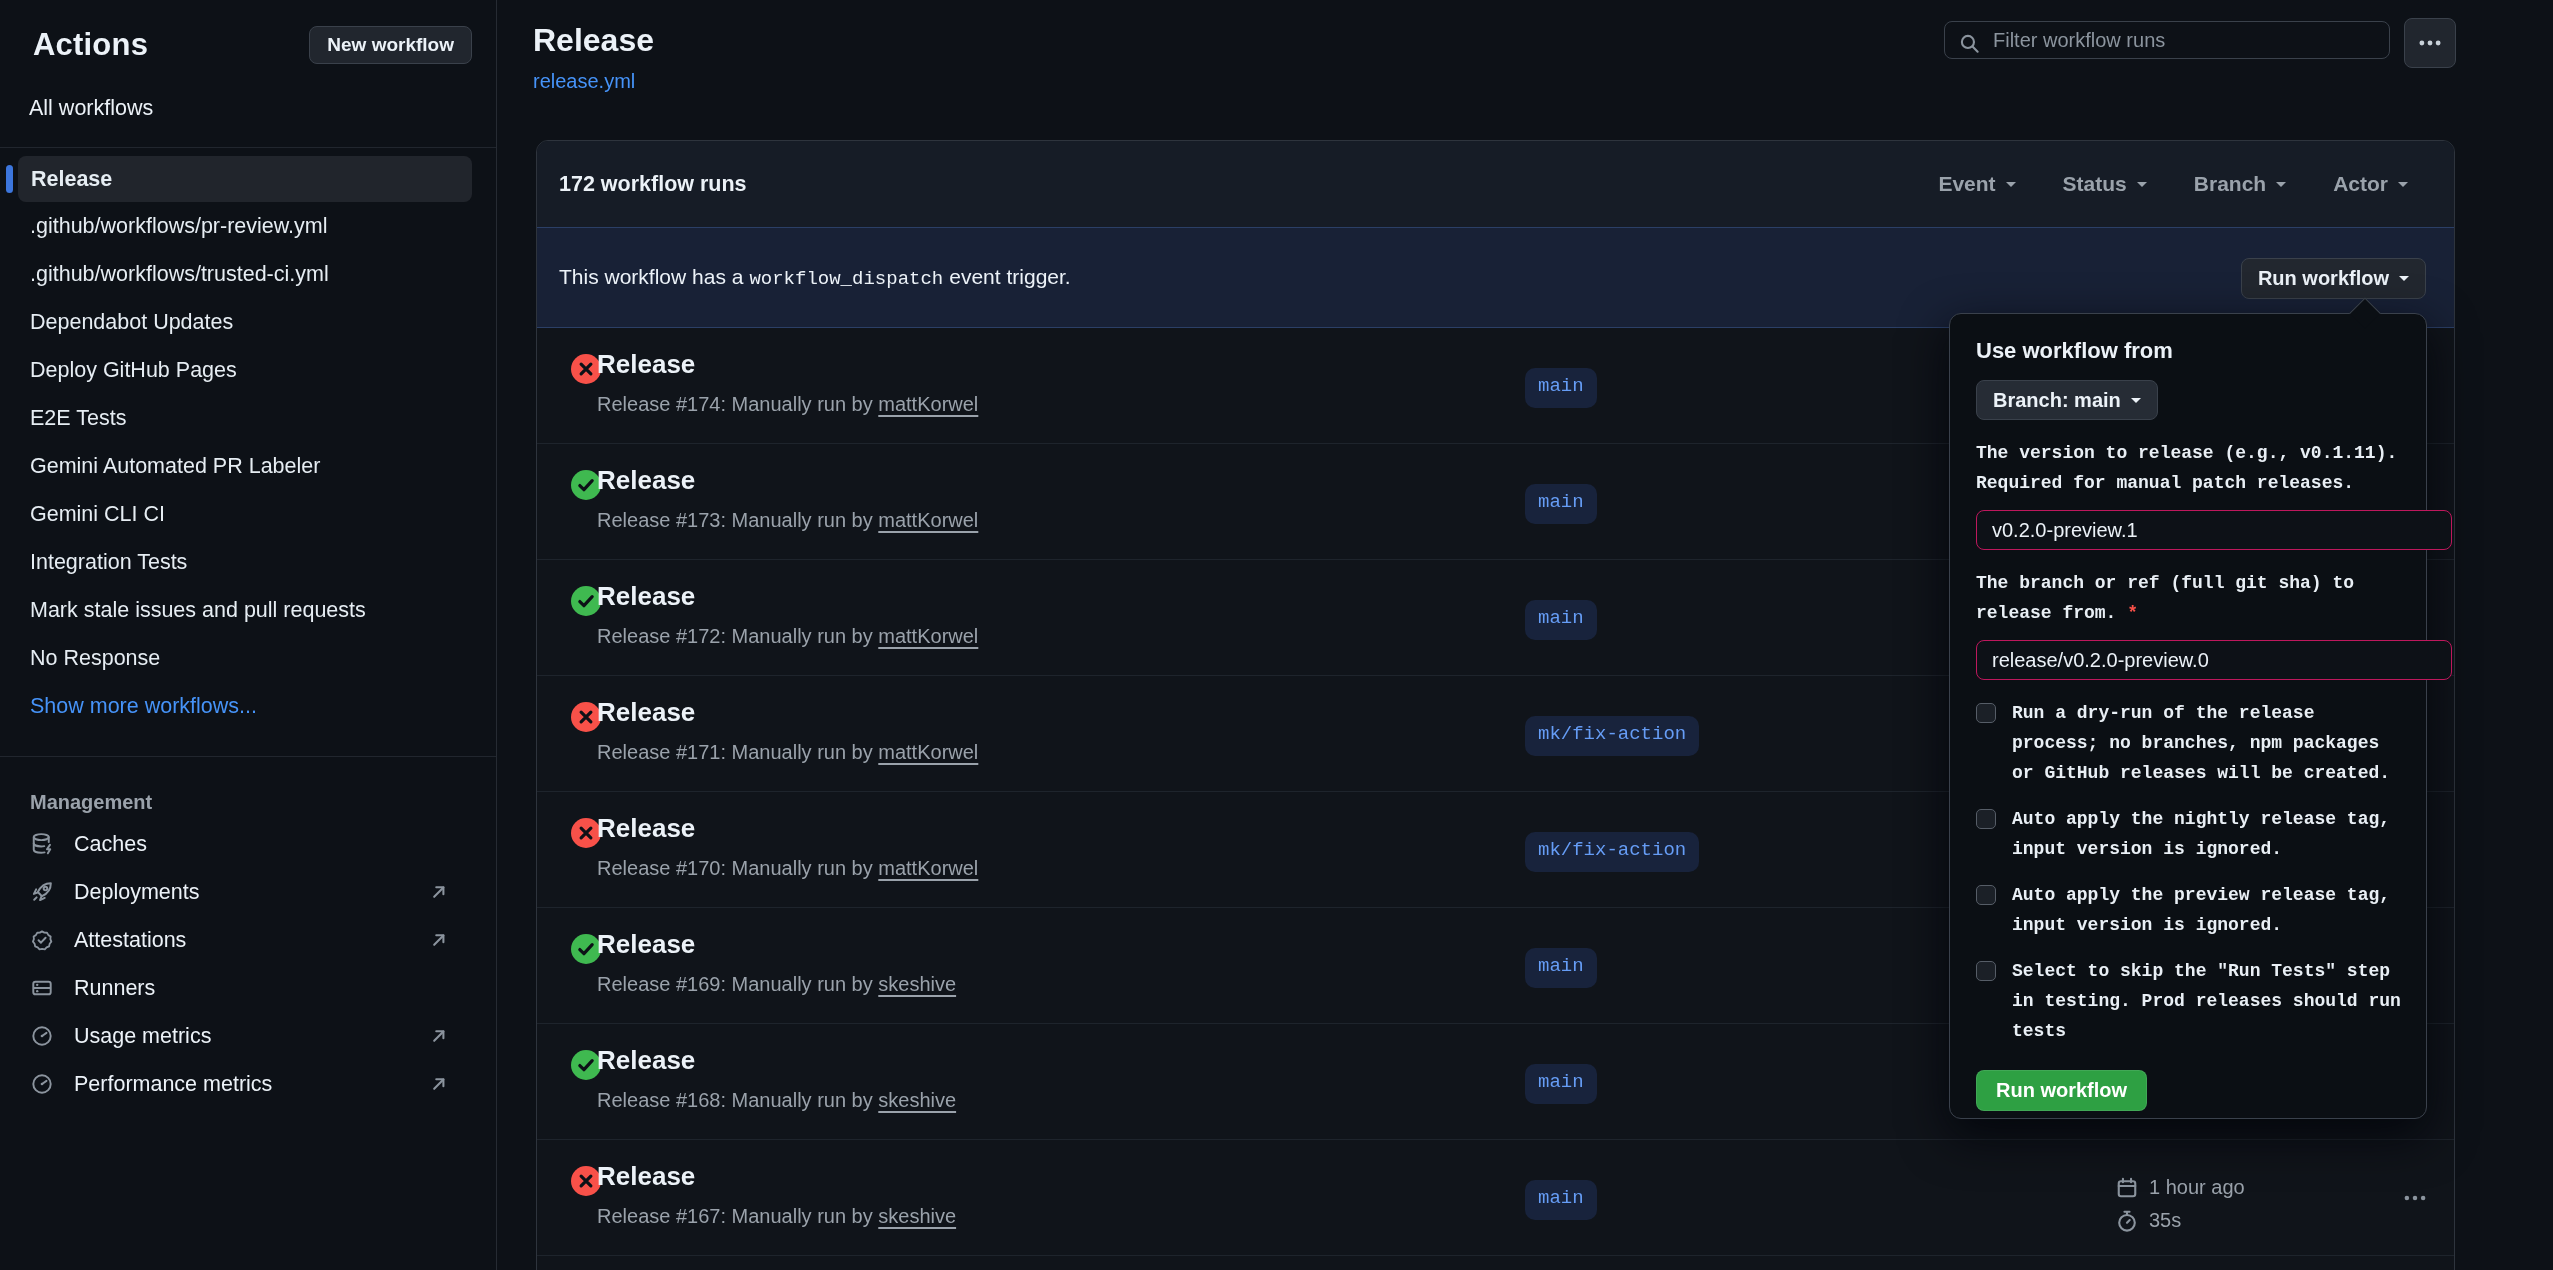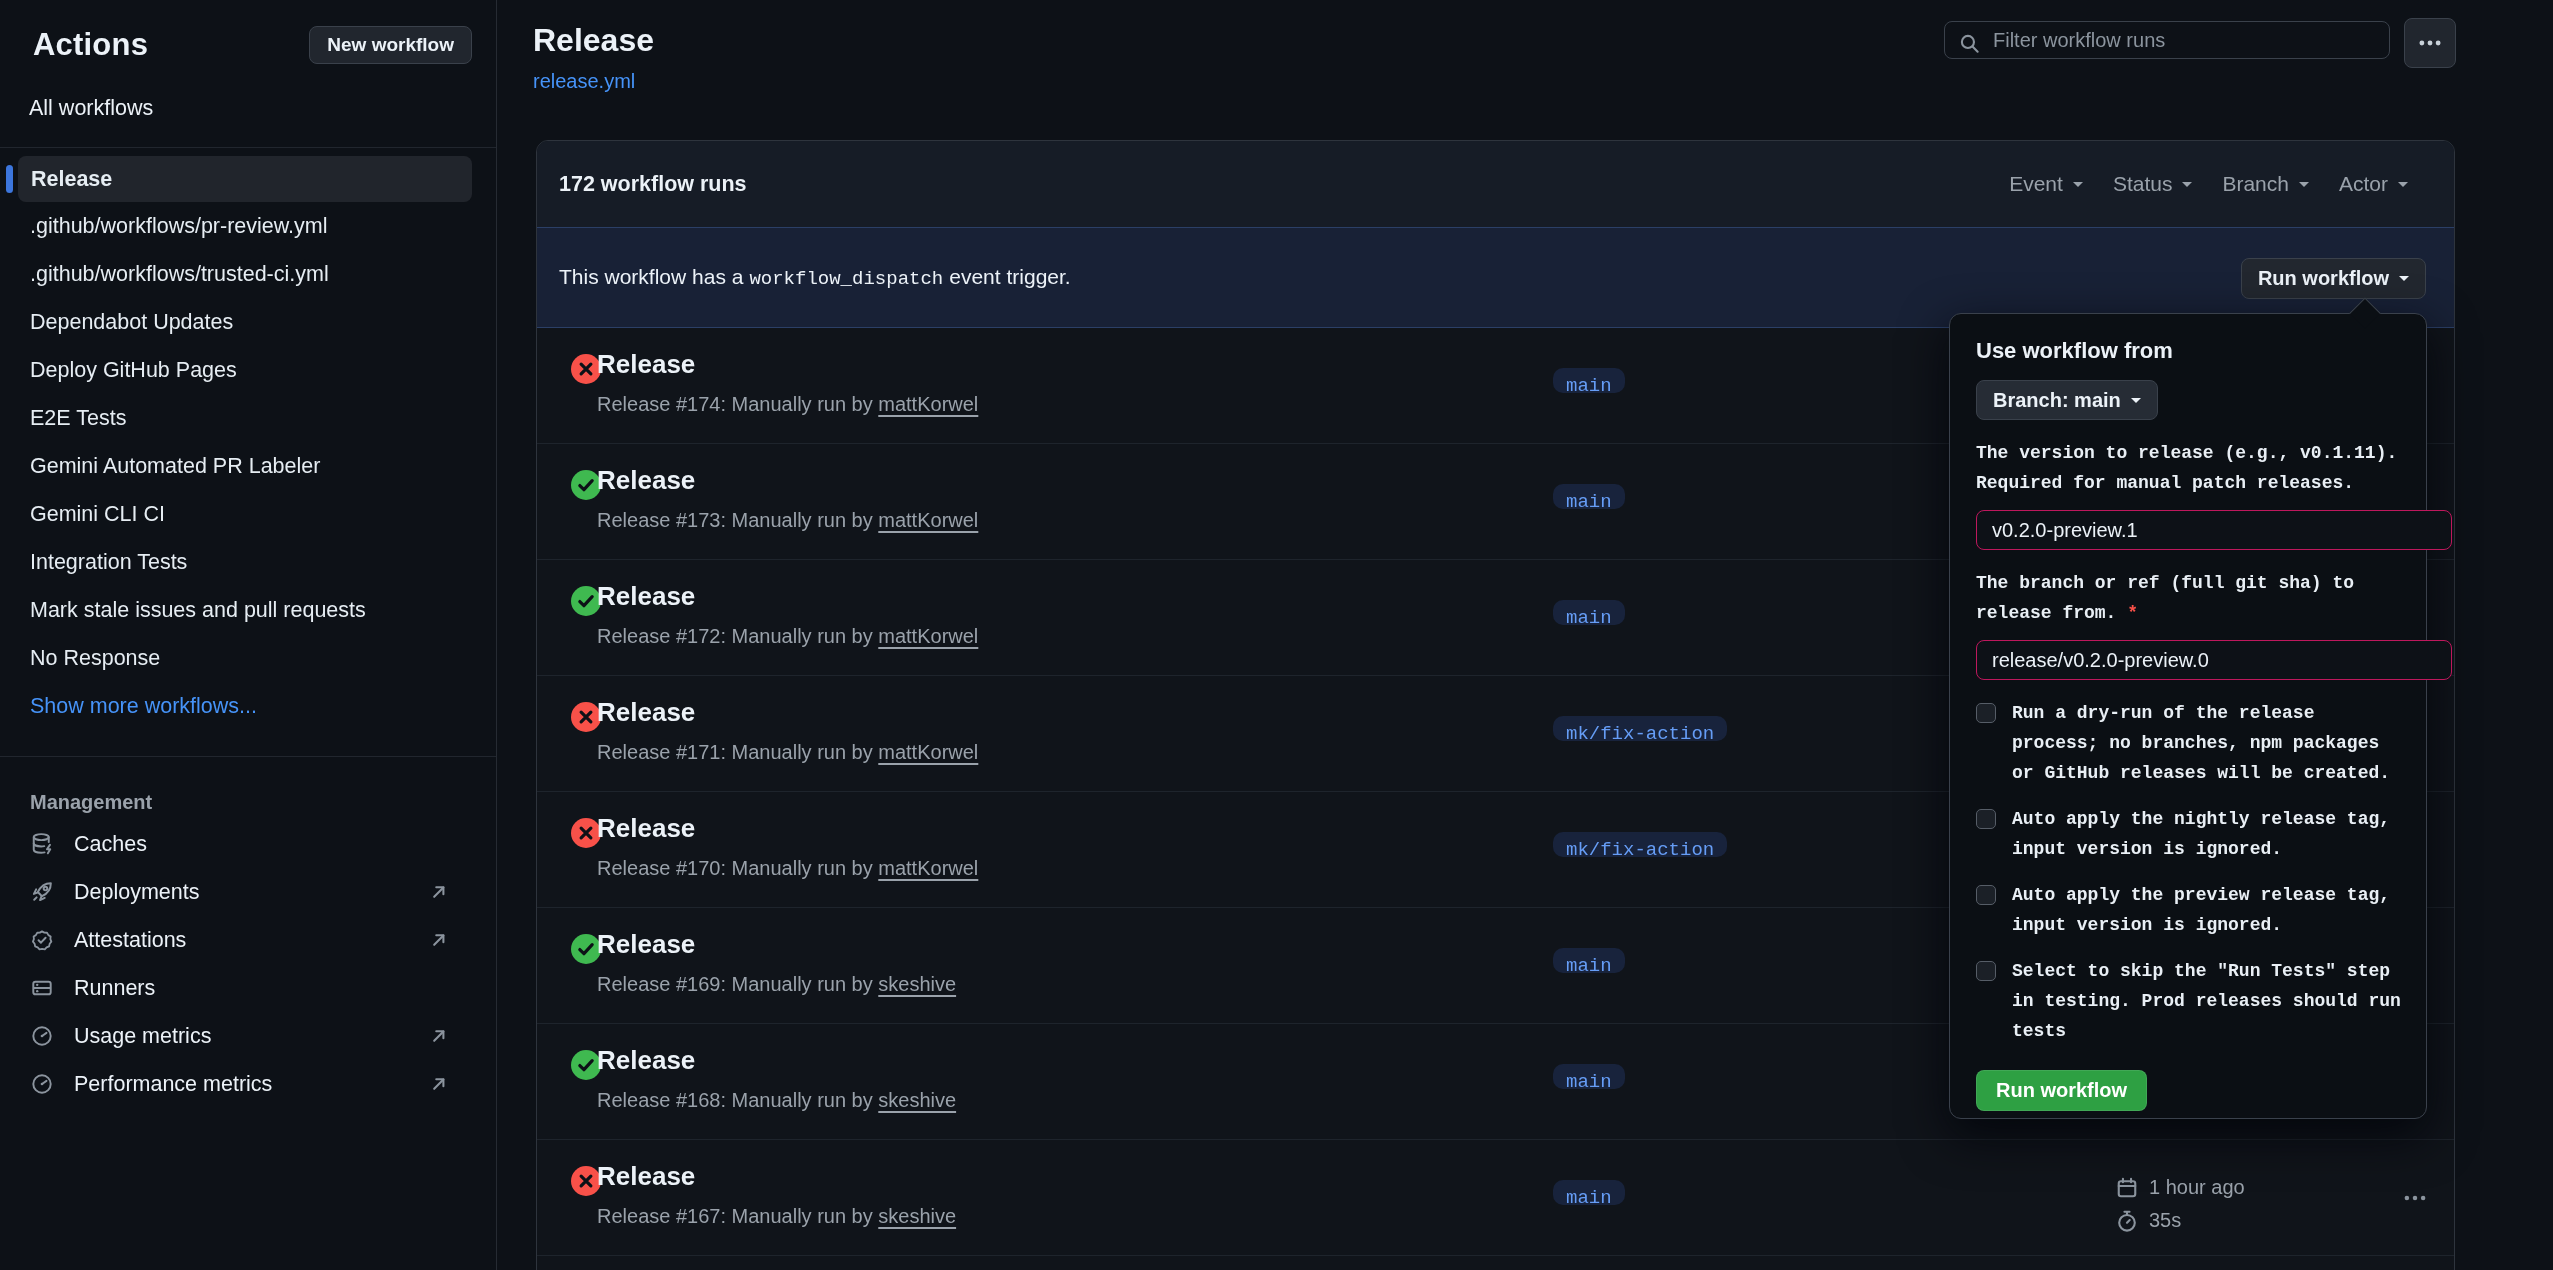--- a/index.html
+++ b/index.html
@@ -41,35 +41,35 @@
             color:#e6edf3; font-size:20px; font-family:inherit; padding:0 14px 0 48px; }
   .search::placeholder { color:#8b949e; }
   .search-ic { position:absolute; left:1462px; top:33px; width:21px; height:21px; pointer-events:none; }
   .kebab-btn { position:absolute; left:1907px; top:18px; width:52px; height:50px; border-radius:8px; }
 
   
   .card { position:absolute; left:39px; top:140px; width:1919px; height:1150px;
           border:1px solid #2e343d; border-radius:12px; background:#10141a; overflow:hidden; }
   .card-head { height:86px; background:#161c26; display:flex; align-items:center; padding:0 46px 0 22px;justify-content:center; }
   .count { font-size:21.5px; font-weight:700; }
-  .filters { margin-left:auto; display:flex; gap:30px; }
+  .filters { margin-left:auto; display:flex; gap:47px;font-weight:bold; }
   .filter { color:#9aa2ab; font-size:21px; cursor:pointer; display:flex; align-items:center; }
   .caret { width:0; height:0; border:5.5px solid transparent; border-top-color:currentColor; border-bottom:none; margin-left:10px; display:inline-block; }
   .banner { position:relative; height:101px; background:#182136; border-top:1px solid #2b3f66; border-bottom:1px solid #2b3f66;
             display:flex; align-items:center; padding-left:22px; font-size:21px; }
   .banner code { font-size:19px; font-weight:400; margin:0 6px; }
   .run-wf-btn { position:absolute; right:28px; top:30px; height:41px; padding:0 16px; font-size:20px; font-weight:700; background:#22272f; }
   .run-wf-btn .caret { border-top-color:#ecf2f8; }
 
   .run-row { position:relative; height:116px; border-bottom:1px solid #1e242c; cursor:pointer; }
   .run-st { position:absolute; left:34px; top:26px; }
   .run-title { position:absolute; left:60px; top:21px; font-size:26px; font-weight:700; color:#ecf2f8; text-decoration:none; }
   .run-desc { position:absolute; left:60px; top:65px; font-size:20px; color:#9aa2ab; }
   .run-desc a { color:#9aa2ab; text-decoration:underline; text-underline-offset:4px; cursor:pointer; }
-  .branch-badge { position:absolute; left:1016px; top:40px; height:25px; line-height:36px; padding:0 13px;
+  .branch-badge { position:absolute; left:988px; top:40px; height:40px; line-height:36px; padding:0 13px;
                   background:#18233c; color:#669df6; border-radius:10px; font-size:19px; cursor:pointer; }
   .run-meta { position:absolute; left:1578px; top:34px; font-size:20px; color:#9aa2ab; }
   .run-meta .m-line { display:flex; align-items:center; gap:10px; height:27px; margin-bottom:6px; }
   .row-kebab { position:absolute; left:1848px; top:42px; width:60px; height:32px; background:none; border:none; cursor:pointer; display:flex; align-items:center; justify-content:center; }
 
   
   .panel { position:absolute; left:1452px; top:313px; width:478px; height:806px; z-index:5;
            background:#0b0f14; border:1px solid #3a414c; border-radius:12px;
            box-shadow:0 16px 48px rgba(1,4,9,.85); padding:24px 10px 24px 26px; }
   .panel-caret { position:absolute; top:-12px; left:404px; width:22px; height:22px; background:#0b0f14;

